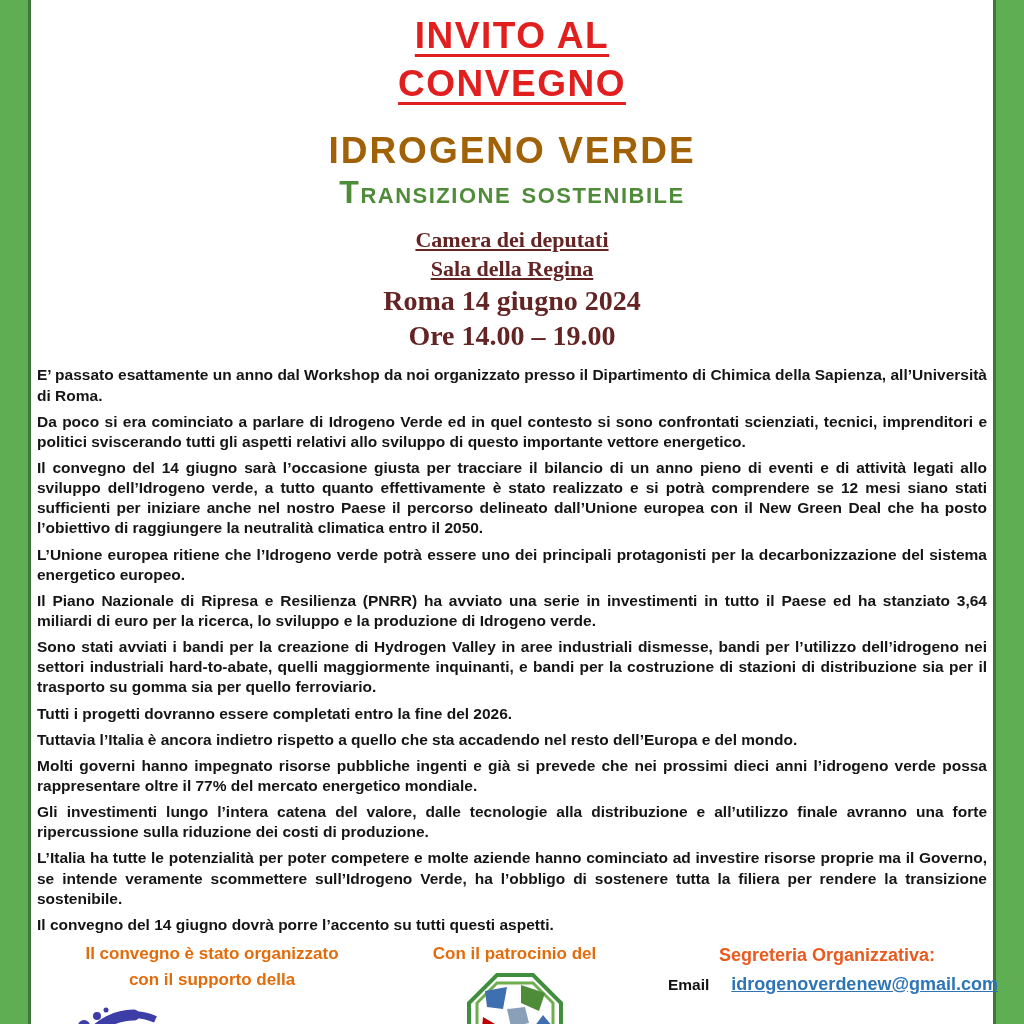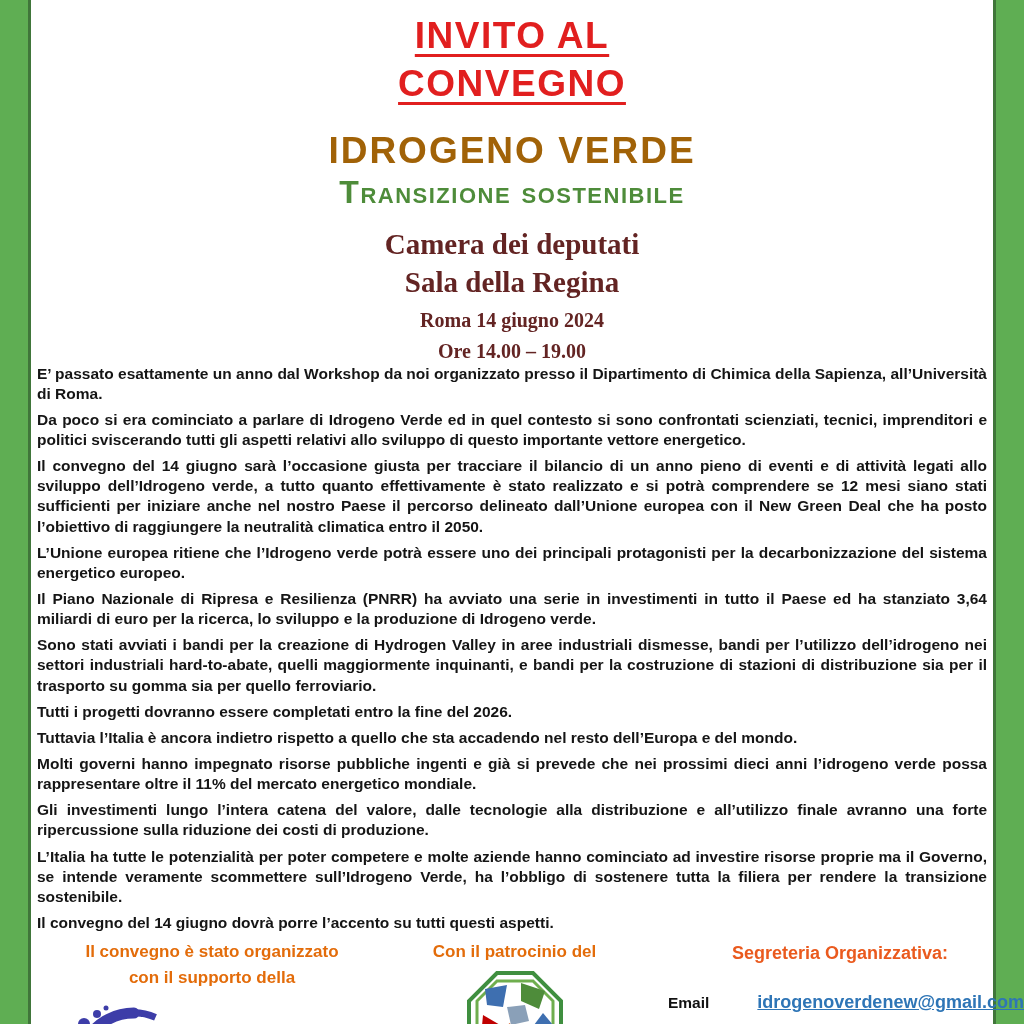--- a/index.html
+++ b/index.html
@@ -24,25 +24,25 @@
     letter-spacing:2px;margin-top:24px;line-height:1.05;
   }
   .subtitle{
     text-align:center;color:#4e8c3a;font-weight:800;font-size:32px;
     letter-spacing:1.5px;font-variant:small-caps;line-height:1.1;margin-top:4px;
   }
   .venue{
     font-family:"Liberation Serif",serif;color:#632423;font-weight:700;
     text-align:center;
   }
-  .venue .v-line{font-size:29px;line-height:1.3;}
+  .venue .v-line{font-size:22px;line-height:1.3;text-decoration:underline;}
   .venue .v-line.first{margin-top:16px;}
-  .venue .d-line{font-size:20px;line-height:1.25;margin-top:6px;}
+  .venue .d-line{font-size:28px;line-height:1.25;margin-top:0;}
 
-  .body-text{margin-top:0;color:#151515;}
+  .body-text{margin-top:12px;color:#151515;}
   .body-text p{
     margin:0 0 6px;font-weight:700;font-size:15.5px;line-height:1.3;
     text-align:justify;
   }
 
   .footer{display:flex;margin-top:4px;align-items:flex-start;}
   .f-col1{width:350px;flex:none;}
   .f-col2{width:255px;flex:none;display:flex;flex-direction:column;align-items:center;}
   .f-col3{flex:1;padding-left:14px;}
 
@@ -50,21 +50,21 @@
     color:#e36c0a;font-weight:700;font-size:17px;text-align:center;line-height:1.55;
   }
   .aqua-logo{display:block;margin:4px auto 0;}
 
   .octagon-logo{margin-top:2px;}
 
   .sec-heading{
     color:#ea5a1e;font-weight:700;font-size:18px;text-align:center;margin-top:4px;
   }
   .sec-row{color:#111;font-weight:700;font-size:15.5px;}
-  .email-row{display:flex;align-items:baseline;margin-top:28px;padding-left:12px;gap:26px;}
+  .email-row{display:flex;align-items:baseline;margin-top:8px;padding-left:12px;}
   .email-label{flex:none;}
   .email-link{margin-left:22px;}
   a.doc-link{color:#2e75b6;text-decoration:underline;font-weight:700;font-size:18px;}
 </style>
 </head>
 <body>
 
 <div class="side-band left"></div>
 <div class="side-band right"></div>
 
@@ -87,21 +87,21 @@
 
   <div class="body-text">
       <p>E’ passato esattamente un anno dal Workshop da noi organizzato presso il Dipartimento di Chimica  della Sapienza, all’Università di Roma.</p>
       <p>Da poco si era cominciato a parlare di Idrogeno Verde ed in quel contesto si sono confrontati scienziati, tecnici, imprenditori e politici sviscerando tutti gli aspetti relativi allo sviluppo di questo importante vettore energetico.</p>
       <p>Il convegno del 14 giugno sarà l’occasione giusta per tracciare il bilancio di un anno pieno di eventi e di attività legati allo sviluppo dell’Idrogeno verde, a tutto quanto effettivamente è stato realizzato e si potrà comprendere se 12 mesi siano stati sufficienti per iniziare anche nel nostro Paese il percorso delineato dall’Unione europea  con il New Green Deal che ha posto l’obiettivo di raggiungere la neutralità climatica entro il 2050.</p>
       <p>L’Unione europea ritiene che l’Idrogeno verde potrà essere uno dei principali protagonisti per la decarbonizzazione del sistema energetico europeo.</p>
       <p>Il Piano Nazionale di Ripresa e Resilienza (PNRR) ha avviato una serie in investimenti in tutto il Paese ed ha stanziato 3,64 miliardi di euro per la ricerca, lo sviluppo e la produzione di Idrogeno verde.</p>
       <p>Sono stati avviati i bandi per la creazione di Hydrogen Valley in aree industriali dismesse, bandi per l’utilizzo dell’idrogeno nei settori industriali hard-to-abate, quelli maggiormente inquinanti, e bandi per la costruzione di stazioni di distribuzione sia per il trasporto su gomma sia per quello ferroviario.</p>
       <p>Tutti i progetti dovranno essere completati entro la fine del 2026.</p>
       <p>Tuttavia l’Italia è ancora indietro rispetto a quello che sta accadendo nel resto dell’Europa e del mondo.</p>
-      <p>Molti governi hanno impegnato risorse pubbliche ingenti e già si prevede che nei prossimi dieci anni l’idrogeno verde possa rappresentare oltre il 11% del mercato energetico mondiale.</p>
+      <p>Molti governi hanno impegnato risorse pubbliche ingenti e già si prevede che nei prossimi dieci anni l’idrogeno verde possa rappresentare oltre il 77% del mercato energetico mondiale.</p>
       <p>Gli investimenti lungo l’intera catena del valore, dalle tecnologie alla distribuzione e all’utilizzo finale avranno una forte ripercussione sulla riduzione dei costi di produzione.</p>
       <p>L’Italia ha tutte le potenzialità per poter competere e molte aziende hanno cominciato ad investire risorse proprie ma il Governo, se intende veramente scommettere sull’Idrogeno Verde, ha l’obbligo di sostenere tutta la filiera per rendere la transizione sostenibile.</p>
       <p>Il convegno del 14 giugno dovrà porre l’accento su tutti questi aspetti.</p>
     </div>
 
   <div class="footer">
 
     <div class="f-col1">
       <div class="orange-heading">
         <span>Il convegno è stato organizzato</span><br>

